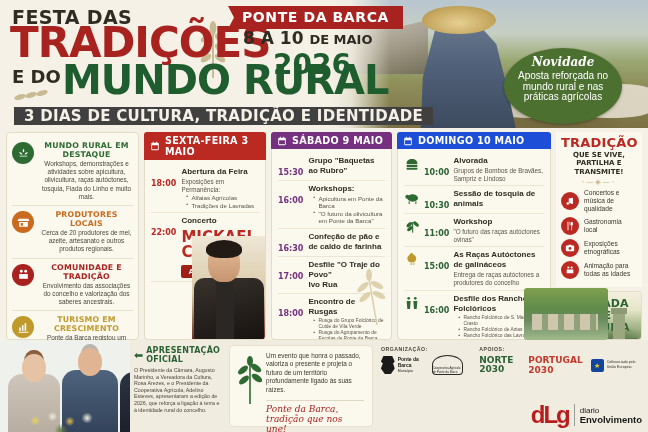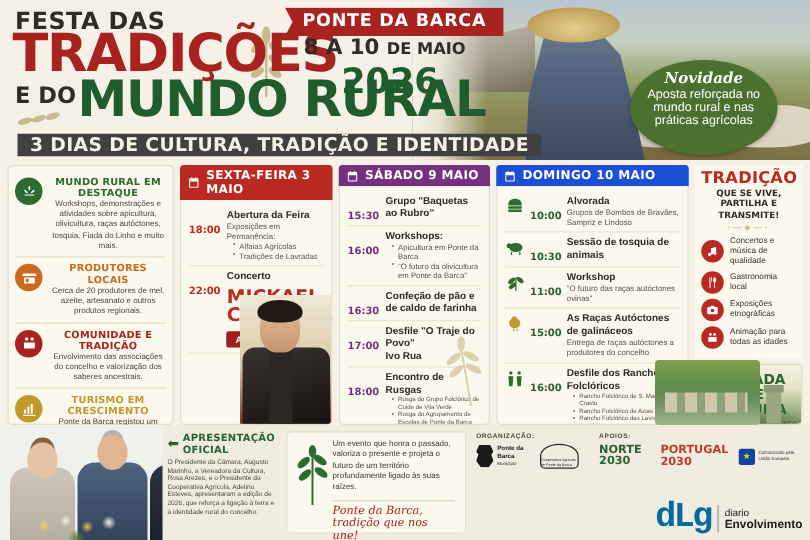--- a/index.html
+++ b/index.html
@@ -224,22 +224,22 @@
   .pdb .tx em { display:block; font-style:normal; font-size:3.6px; font-weight:400; }
   .coop { width:40px; height:20px; border:1px solid #2a2a2a; border-radius:50% 50% 4px 4px;
           display:flex; align-items:flex-end; justify-content:center; font-size:3px; color:#2a2a2a; }
   .norte { font-size:9px; font-weight:800; line-height:9px; color:#2b6233; font-family:"DejaVu Sans", sans-serif; }
   .pt2030 { font-size:9px; font-weight:800; color:#c0392b; font-family:"DejaVu Sans", sans-serif; }
   .eu { display:flex; align-items:center; gap:3px; }
   .eu .flag { width:20px; height:13px; background:#13449e; border-radius:2px; position:relative; }
   .eu .flag:after { content:"★"; position:absolute; inset:0; color:#f5d315; font-size:7px; text-align:center; line-height:13px; }
   .eu .tx { font-size:3.6px; line-height:4.6px; color:#333; }
   .dlg { position:absolute; right:6px; bottom:4px; display:flex; align-items:center; gap:5px; }
-  .dlg .mk { font-size:28px; font-weight:800; line-height:26px; color:#0369a1; letter-spacing:-2px;
-             font-family:Liberation Mono, monospace; }
+  .dlg .mk { font-size:24px; font-weight:800; line-height:26px; color:#b91c1c; letter-spacing:-2px;
+             font-family:Liberation Sans, sans-serif; }
   .dlg .bar { width:1px; height:22px; background:#9a9a9a; }
   .dlg .tx { font-size:8px; line-height:9px; color:#1a1a1a; }
   .dlg .tx b { font-size:9.5px; }
   .bridge { position:absolute; right:40px; top:-52px; width:84px; height:52px; border-radius:3px; overflow:hidden;
             background:linear-gradient(180deg,#7fa04f 0%,#5f8b4a 40%,#6a8a5d 60%,#9fb98b 100%); }
   .bridge .arch { position:absolute; bottom:10px; left:8px; width:66px; height:16px;
                   background:repeating-linear-gradient(90deg,#cfc6ae 0 10px,#8fa07a 10px 16px); }
 </style>
 </head>
 <body>

